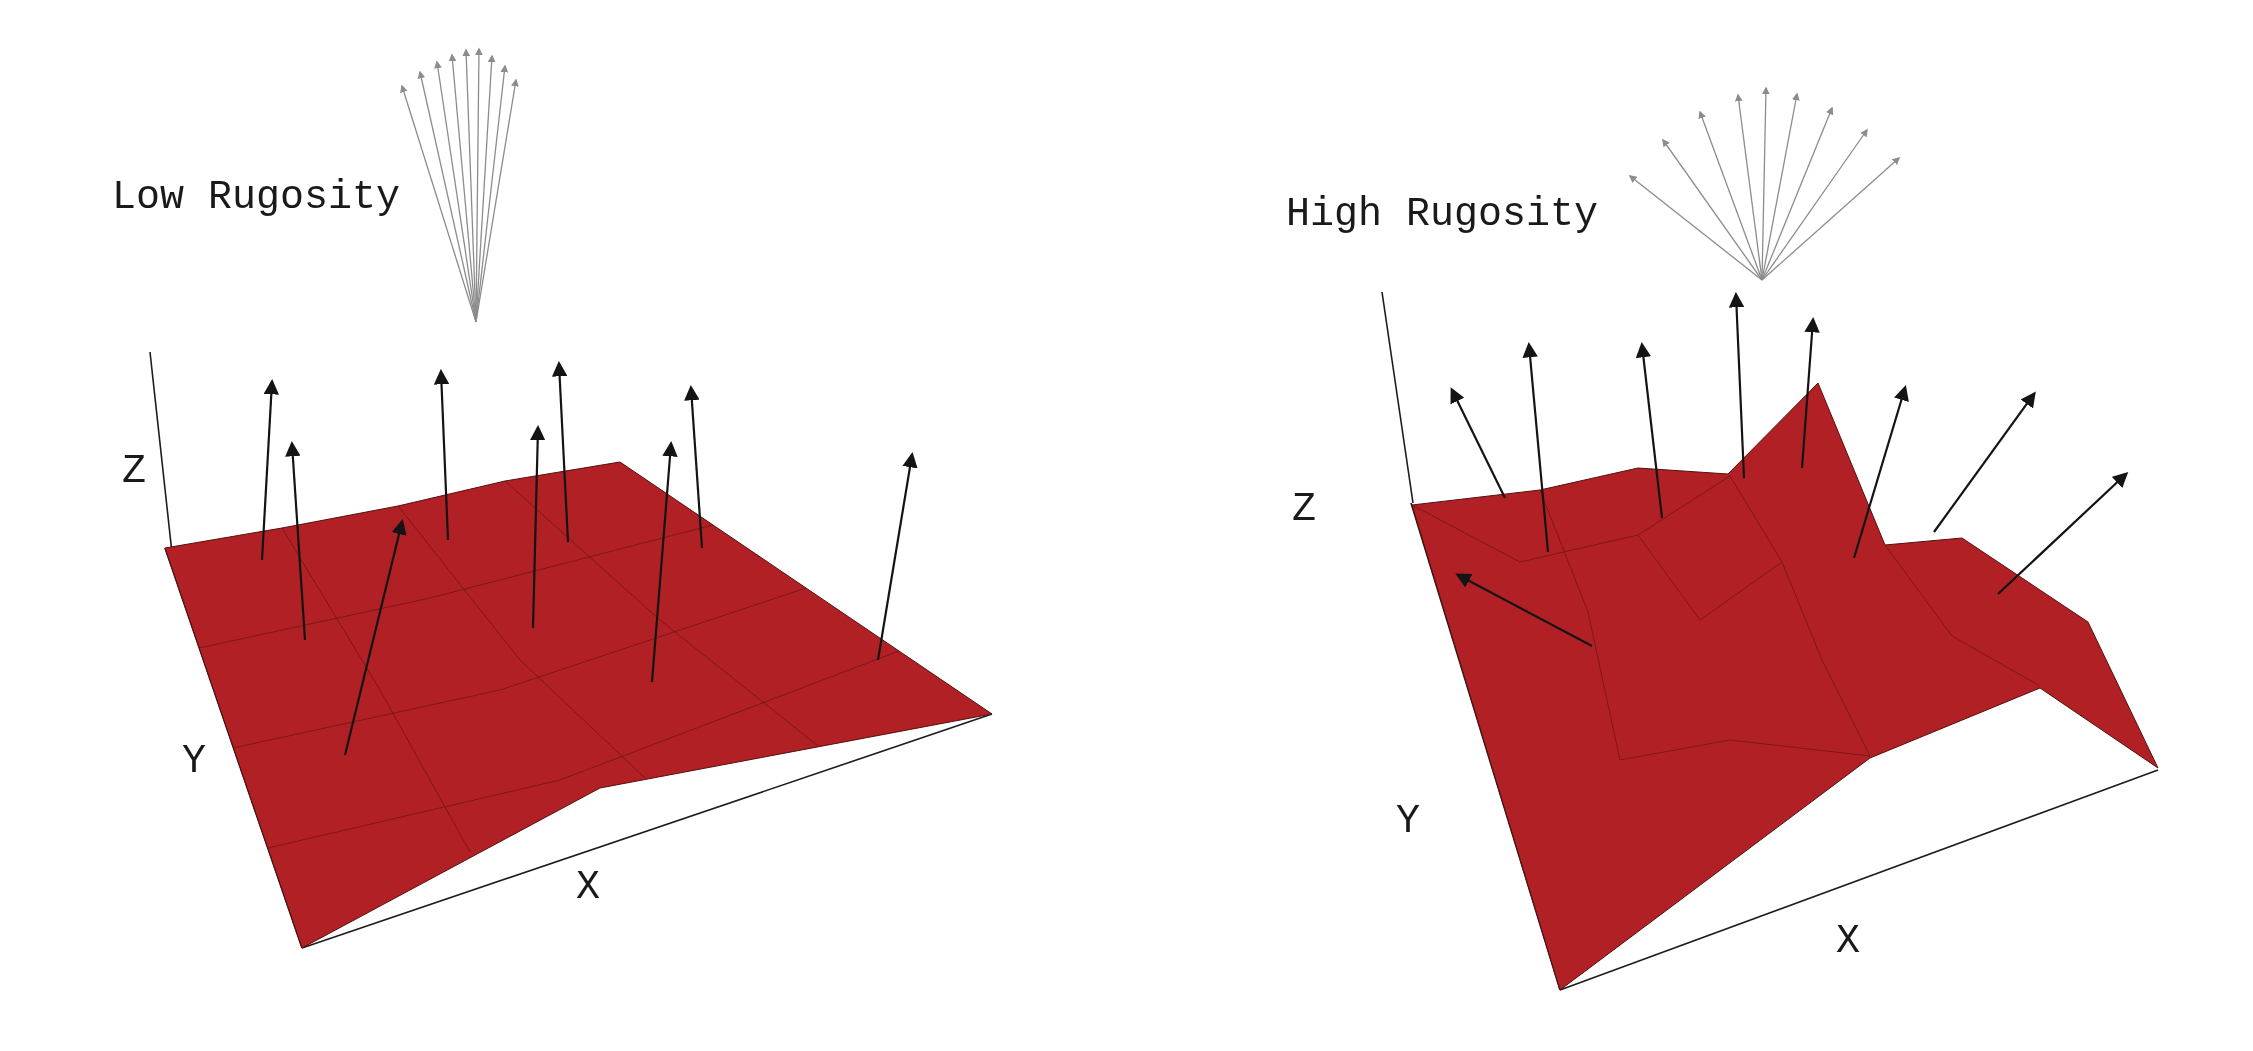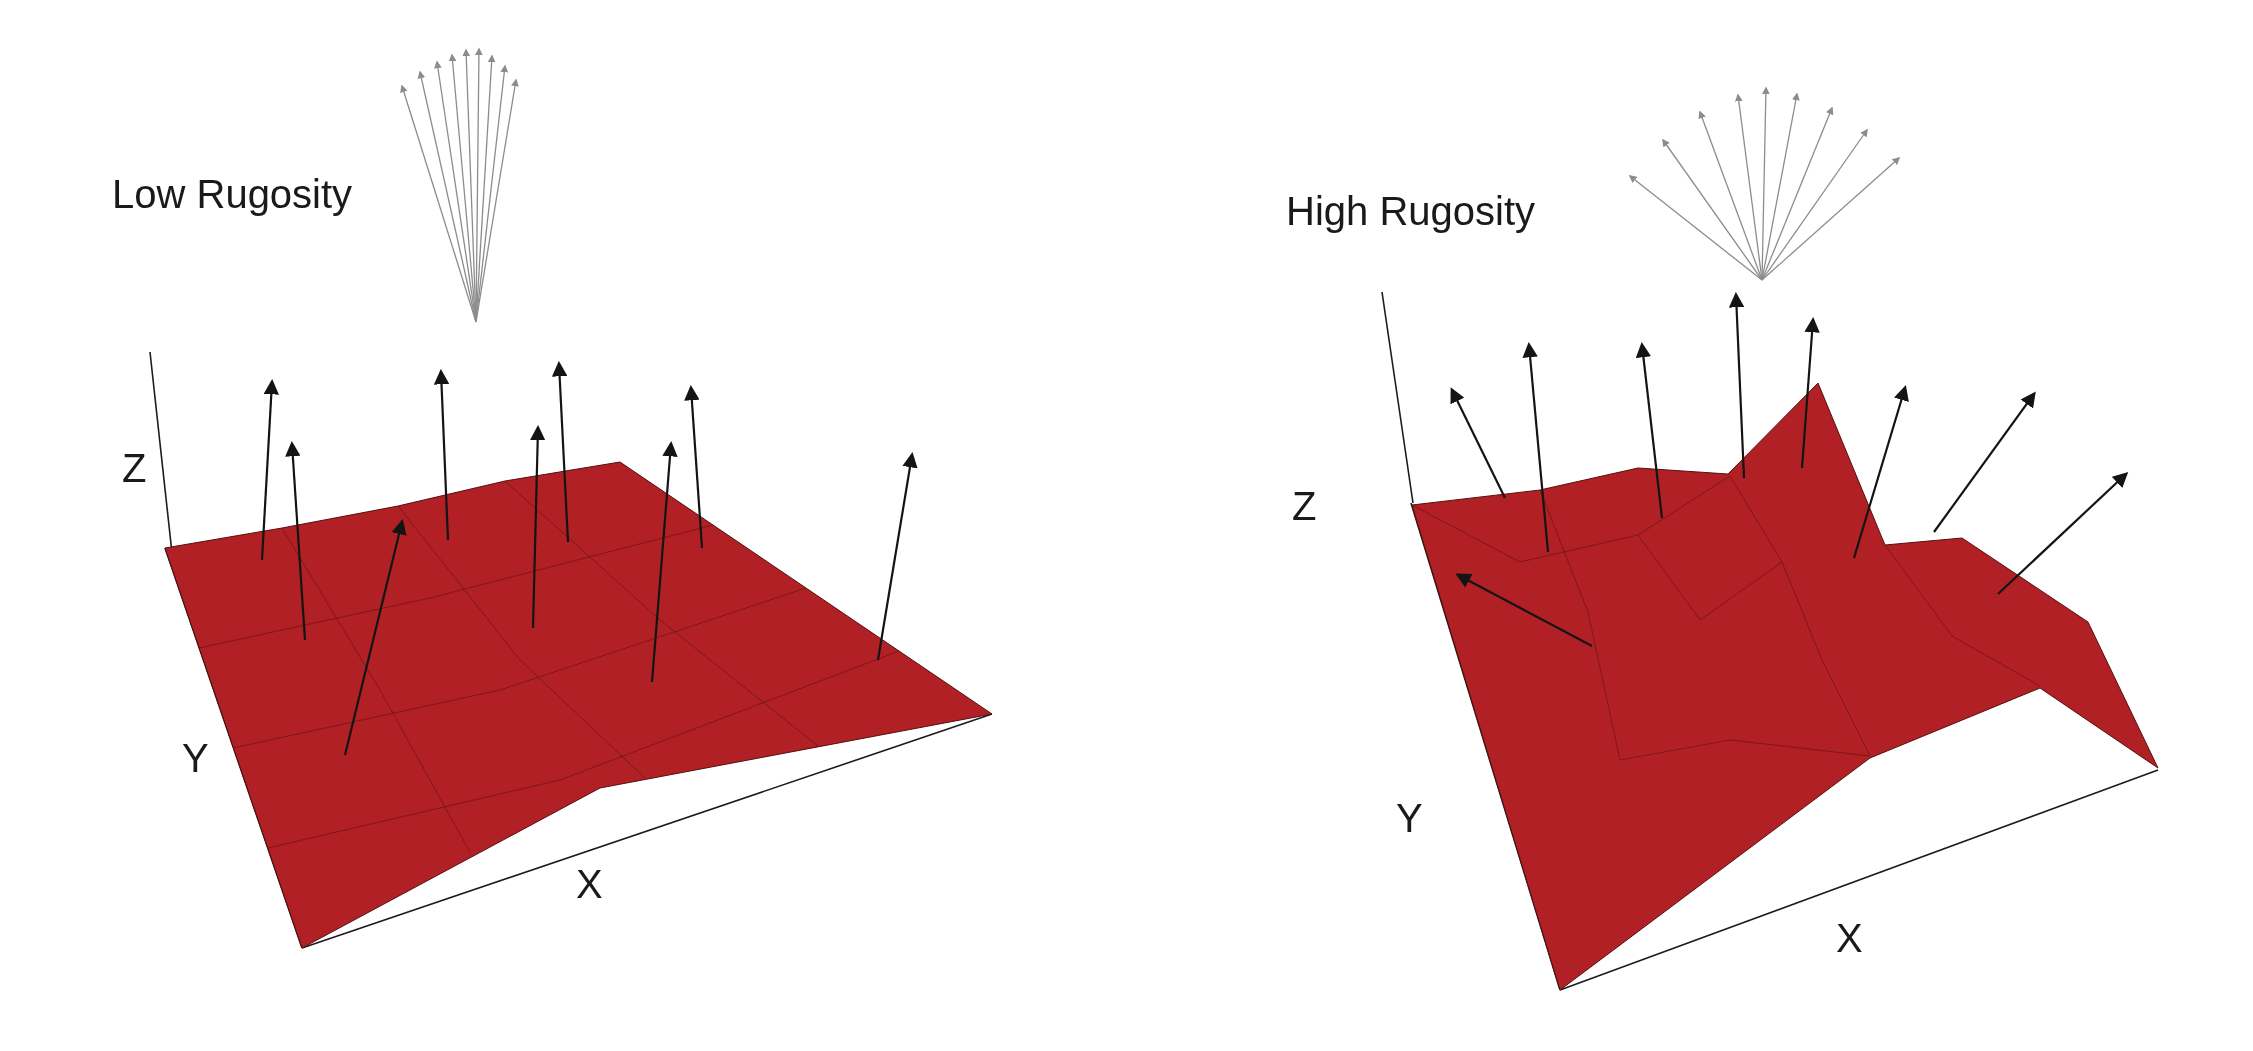--- a/index.html
+++ b/index.html
@@ -6,20 +6,21 @@
   body {
     background: var(--background, #ffffff);
     font-family: "Liberation Sans", sans-serif;
   }
   .canvas {
     position: relative;
     width: 2253px;
     height: 1051px;
     background: var(--background, #ffffff);
     overflow: hidden;
+    font-family: Liberation Mono, monospace;
   }
   svg { display: block; }
   .surface {
     fill: var(--surface, #b12025);
     stroke: var(--mesh, #55100f);
     stroke-width: 1;
     stroke-linejoin: round;
   }
   .meshline {
     fill: none;

